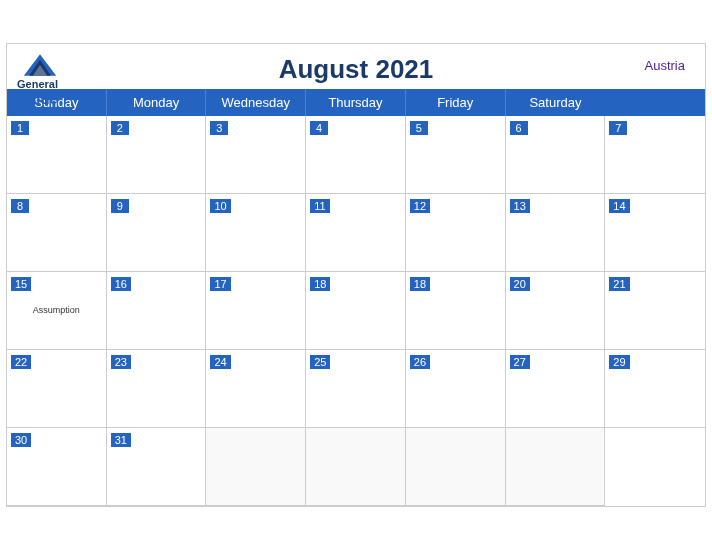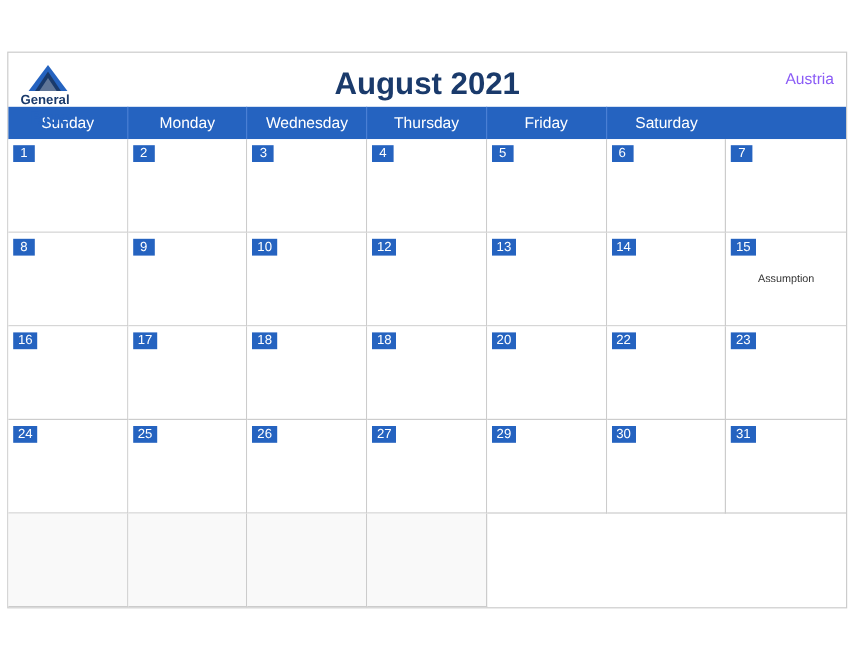--- a/index.html
+++ b/index.html
@@ -47,24 +47,24 @@
       font-size: 15px;
       color: #2563c0;
       font-weight: bold;
     }
     .logo-icon {
       width: 36px;
       height: 26px;
     }
     .country-label {
       position: absolute;
-      right: 10px;
+      right: 20px;
       top: 14px;
       font-size: 13px;
-      color: #8b5cf6;
+      color: #4c1d95;
       text-align: center;
     }
     .days-header {
       display: grid;
       grid-template-columns: repeat(7, 1fr);
       background: #2563c0;
     }
     .day-name {
       color: #fff;
       text-align: center;
@@ -139,29 +139,31 @@
   <div class="day-cell"><span class="day-number">1</span></div>
       <div class="day-cell"><span class="day-number">2</span></div>
       <div class="day-cell"><span class="day-number">3</span></div>
       <div class="day-cell"><span class="day-number">4</span></div>
       <div class="day-cell"><span class="day-number">5</span></div>
       <div class="day-cell"><span class="day-number">6</span></div>
       <div class="day-cell"><span class="day-number">7</span></div>
       <div class="day-cell"><span class="day-number">8</span></div>
       <div class="day-cell"><span class="day-number">9</span></div>
       <div class="day-cell"><span class="day-number">10</span></div>
+      <div class="day-cell"><span class="day-number">11</span></div>
       <div class="day-cell"><span class="day-number">12</span></div>
       <div class="day-cell"><span class="day-number">13</span></div>
       <div class="day-cell"><span class="day-number">14</span></div>
       <div class="day-cell"><span class="day-number">15</span><div class="holiday-text">Assumption</div></div>
       <div class="day-cell"><span class="day-number">16</span></div>
       <div class="day-cell"><span class="day-number">17</span></div>
       <div class="day-cell"><span class="day-number">18</span></div>
       <div class="day-cell"><span class="day-number">18</span></div>
       <div class="day-cell"><span class="day-number">20</span></div>
+      <div class="day-cell"><span class="day-number">21</span></div>
       <div class="day-cell"><span class="day-number">22</span></div>
       <div class="day-cell"><span class="day-number">23</span></div>
       <div class="day-cell"><span class="day-number">24</span></div>
       <div class="day-cell"><span class="day-number">25</span></div>
       <div class="day-cell"><span class="day-number">26</span></div>
       <div class="day-cell"><span class="day-number">27</span></div>
       <div class="day-cell"><span class="day-number">29</span></div>
       <div class="day-cell"><span class="day-number">30</span></div>
       <div class="day-cell"><span class="day-number">31</span></div>
       <div class="day-cell" style="background: rgb(249, 249, 249);"></div>

